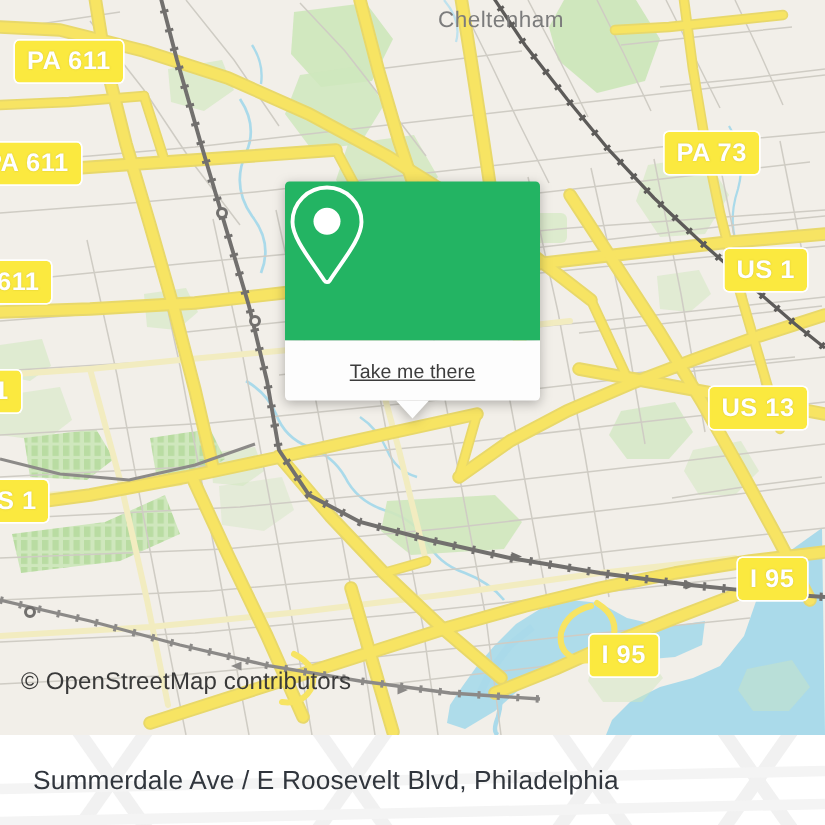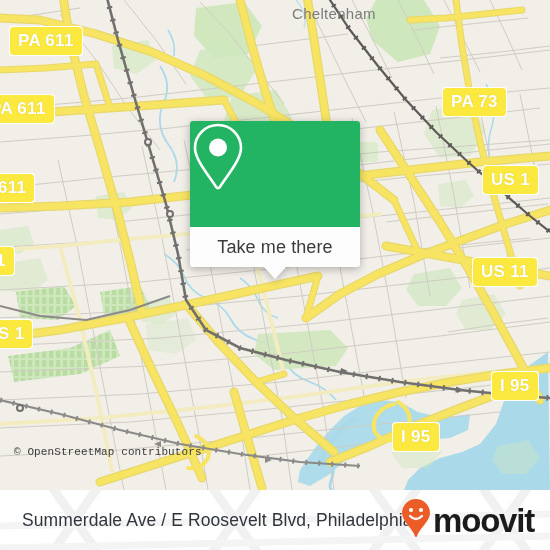--- a/index.html
+++ b/index.html
@@ -18,25 +18,25 @@
     width:550px; height:490px;
     background:#bef264;
     overflow:hidden;
   }
   #map svg { position:absolute; left:0; top:0; }
 
   
   .attrib {
     position:absolute;
     left:14px; top:446px;
-    font-size:11px;
+    font-size:16px;
     color:#3a3a3a;
     letter-spacing:.1px;
     z-index:40;
-    font-family:Liberation Mono, monospace;
+    font-family:Liberation Sans, sans-serif;
   }
 
   
   .shield {
     position:absolute;
     background:#fbe93f;
     border:2px solid #fbe93f;
     outline:1.5px solid #ffffff;
     color:#ffffff;
     font-size:17px;
@@ -68,23 +68,24 @@
     justify-content:center;
   }
   #popup .btnpart {
     height:40px;
     background:#fdfdfd;
     border-radius:0 0 3px 3px;
     display:flex;
     align-items:center;
     justify-content:center;
     color:#3c3c3c;
-    font-size:18px;
+    font-size:13px;
     cursor:pointer;
     letter-spacing:.1px;
+    text-decoration:underline;
   }
   #popup .tail {
     position:absolute;
     left:50%;
     top:146px;
     width:0; height:0;
     margin-left:-11px;
     border-left:11px solid transparent;
     border-right:11px solid transparent;
     border-top:12px solid #fdfdfd;
@@ -341,21 +342,21 @@
 
   <div style="position:absolute;left:292px;top:5px;font-size:15px;color:#7c7c7c;letter-spacing:.3px;z-index:30;">Cheltenham</div>
 
   <div class="shield" style="left:10px;  top:27px;">PA 611</div>
   <div class="shield" style="left:-18px; top:95px;">PA 611</div>
   <div class="shield" style="left:-10px; top:174px;">611</div>
   <div class="shield" style="left:-12px; top:247px;">1</div>
   <div class="shield" style="left:-10px; top:320px;">S 1</div>
   <div class="shield" style="left:443px; top:88px;text-align:center;">PA 73</div>
   <div class="shield" style="left:453px; top:166px;margin-left:30px;">US 1</div>
-  <div class="shield" style="left:473px; top:258px;">US 11</div>
+  <div class="shield" style="left:473px; top:258px;">US 13</div>
   <div class="shield" style="left:492px; top:372px;">I 95</div>
   <div class="shield" style="left:393px; top:423px;">I 95</div>
 
   <div class="attrib">© OpenStreetMap contributors</div>
 
   <div id="popup">
     <div class="imgpart">
       <span>
         <svg width="56" height="72" viewBox="0 0 56 72">
           <path d="M28 4 C15.3 4 5 14.3 5 27 C5 38 17 52 26.3 66.2 C27.1 67.4 28.9 67.4 29.7 66.2
@@ -384,26 +385,14 @@
       <path d="M540 -20 L470 80"></path>
     </g>
     <g stroke="#f4f4f4" stroke-width="7" fill="none">
       <path d="M0 36 L550 24"></path>
       <path d="M0 58 L550 46"></path>
     </g>
   </svg>
 
   <div class="ftitle">Summerdale Ave / E Roosevelt Blvd, Philadelphia</div>
 
-  <div class="logo">
-    <span>
-      <svg width="30" height="40" viewBox="0 0 30 40">
-        <path d="M15 1 C7.3 1 1 7.3 1 15 C1 23 12 31 14 38.2 C14.3 39.3 15.7 39.3 16 38.2
-                 C18 31 29 23 29 15 C29 7.3 22.7 1 15 1 Z" fill="#ec5c27"></path>
-        <circle cx="10" cy="12" r="2.1" fill="#ffffff"></circle>
-        <circle cx="20" cy="12" r="2.1" fill="#ffffff"></circle>
-        <path d="M9 18 Q15 24 21 18" stroke="#ffffff" stroke-width="2.4" fill="none" stroke-linecap="round"></path>
-      </svg>
-    </span>
-    <span class="word">moovit</span>
-  </div>
 
 </div>
 
 </body></html>

